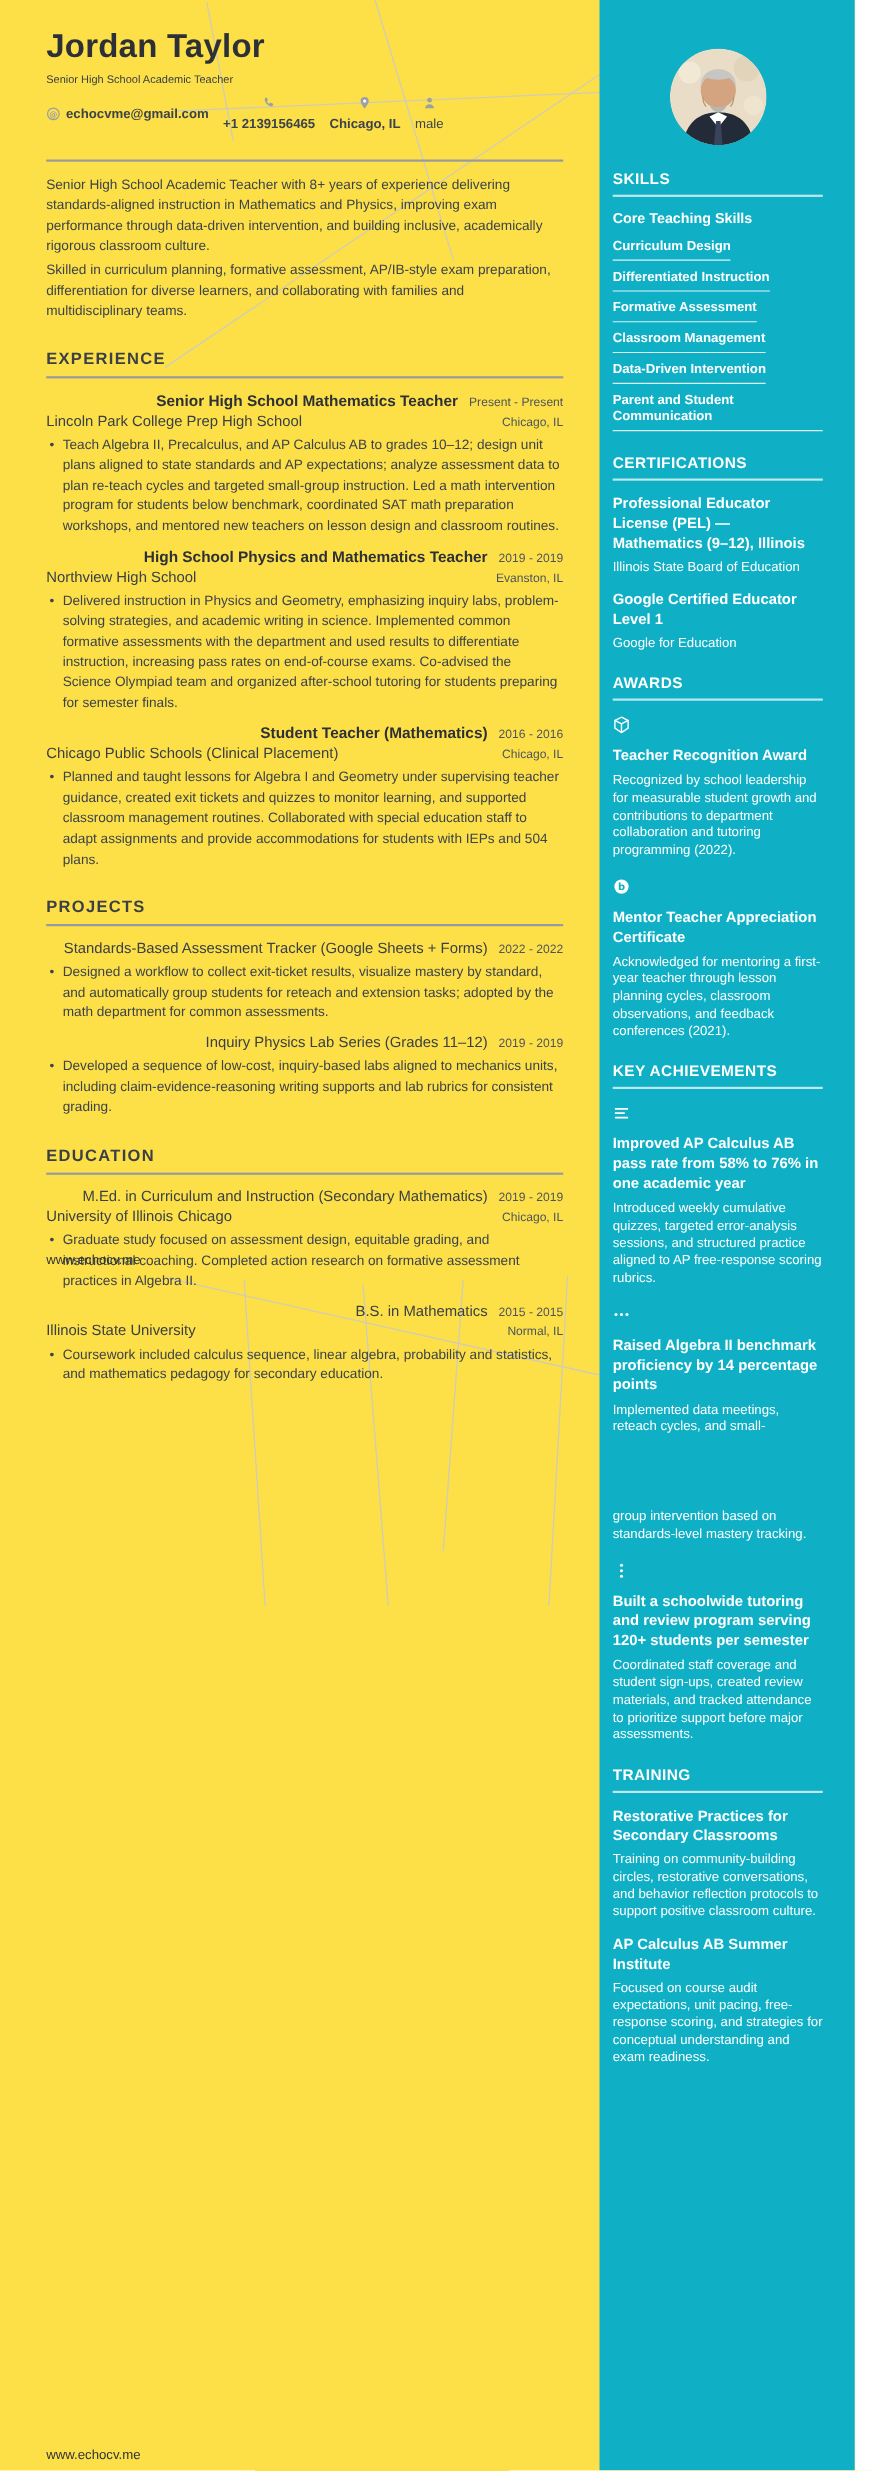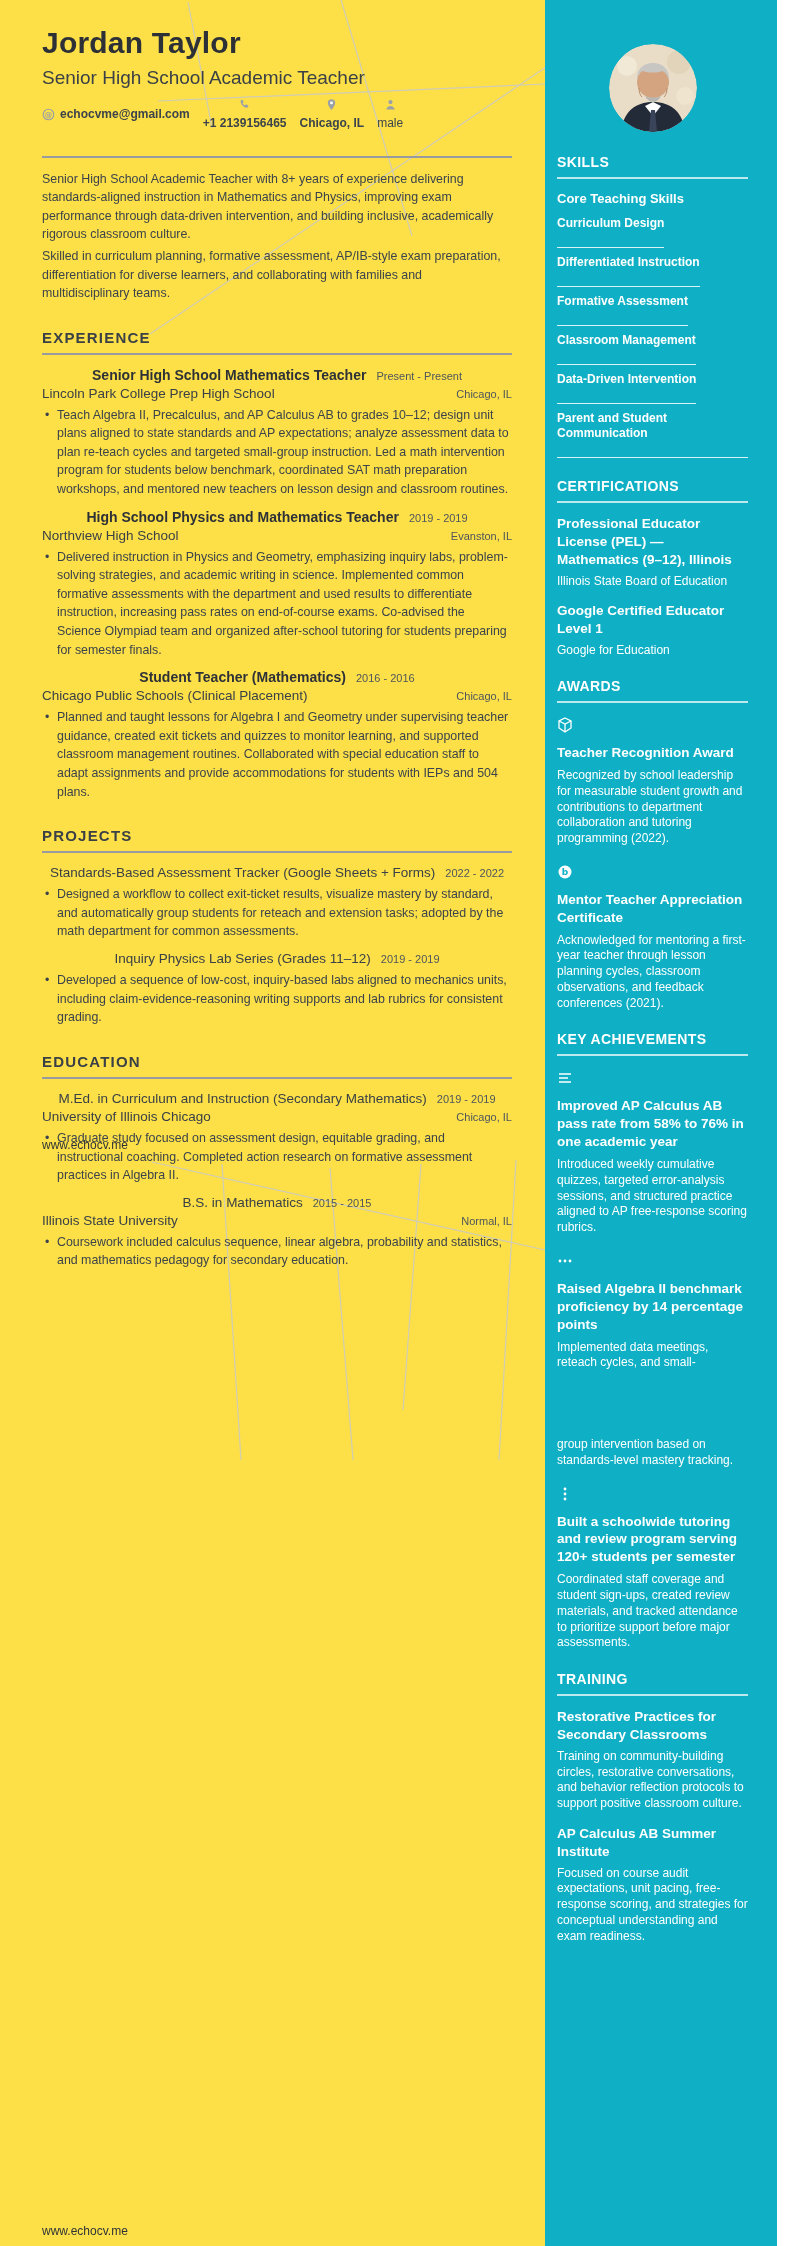--- a/index.html
+++ b/index.html
@@ -13,35 +13,35 @@
 
   
   .decor { position:absolute; left:0; top:0; z-index:0; }
 
   
   .main {
     position:absolute; left:42px; top:26px; width:470px; z-index:1;
     color:#3c434b;
   }
   .name { font-size:30px; font-weight:700; color:#2d3137; letter-spacing:.2px; }
-  .job-title { font-size:19px; color:#3a4046; margin-top:7px; }
+  .job-title { font-size:10px; color:#3a4046; margin-top:7px; }
   .contact-row { display:flex; align-items:center; gap:7px; margin-top:9px; flex-wrap:nowrap; }
   .contact-item { display:flex; align-items:center; gap:5px; font-size:12px; font-weight:700; color:#3c434b; white-space:nowrap; }
   .contact-item.light { font-weight:400; }
   .contact-item + .contact-item { margin-left:6px;flex-direction:column; }
   .cicon { width:13px; height:13px; flex:none; display:block; }
 
   .section { margin-top:26px; }
   .sec-h { font-size:15px; font-weight:600; letter-spacing:1.2px; color:#3a4046; }
   .sec-rule { height:2px; background:#979ba0; margin-top:7px; margin-bottom:12px; }
 
   .summary p { font-size:12.4px; line-height:1.48; color:#3c434b; margin-bottom:4px; }
 
   .entry { margin-bottom:10px; }
-  .entry-head { display:flex; justify-content:center; align-items:baseline; }
+  .entry-head { display:flex; justify-content:flex-end; align-items:baseline; }
   .entry-title { font-size:14px; font-weight:700; color:#2d3137; }
   .entry-date { font-size:11px; color:#4e555c; white-space:nowrap; padding-left:10px; }
   .entry-sub { display:flex; justify-content:space-between; align-items:baseline; margin-top:3px; }
   .entry-org { font-size:13.5px; color:#3a4046; }
   .entry-loc { font-size:11px; color:#4e555c; white-space:nowrap; padding-left:10px; }
   .bullet { position:relative; padding-left:15px; font-size:12.4px; line-height:1.5; color:#3c434b; margin-top:5px; }
   .bullet::before { content:"•"; position:absolute; left:3px; top:0; color:#3c434b; }
 
   .footer-url { position:absolute; left:42px; font-size:12px; color:#2f3338; z-index:1; }
   .footer-1 { top:1138px; }
@@ -54,21 +54,21 @@
     padding:44px 46px 0 12px;
   }
   .avatar-wrap { width:100%; display:flex; justify-content:center; margin-bottom:22px; }
   .avatar { width:88px; height:88px; border-radius:50%; overflow:hidden; display:block; }
 
   .sb-section { margin-top:0; margin-bottom:20px; }
   .sb-h { font-size:14px; font-weight:700; letter-spacing:.4px; }
   .sb-rule { height:2px; background:rgba(255,255,255,.72); margin:7px 0 12px; }
 
   .skill-group { font-size:13px; font-weight:700; margin-bottom:10px; }
-  .skill-item { display:table; font-size:12px; font-weight:700; padding-bottom:16px; border-bottom:1.5px solid rgba(255,255,255,.85); margin-bottom:7px; line-height:1.25; }
+  .skill-item { display:table; font-size:12px; font-weight:700; padding-bottom:5px; border-bottom:1.5px solid rgba(255,255,255,.85); margin-bottom:7px; line-height:1.25; }
 
   .cert-name { font-size:13.5px; font-weight:700; line-height:1.35; margin-bottom:4px; }
   .cert-issuer { font-size:12px; margin-bottom:13px; line-height:1.3; }
 
   .icon-row { display:flex; gap:11px; margin-bottom:15px;flex-direction:column; }
   .icon-col { width:17px; flex:none; padding-top:2px; }
   .icon-col svg { display:block; }
   .item-body { flex:1; }
   .item-title { font-size:13.5px; font-weight:700; line-height:1.33; margin-bottom:6px; }
   .item-desc { font-size:12px; line-height:1.31; }

